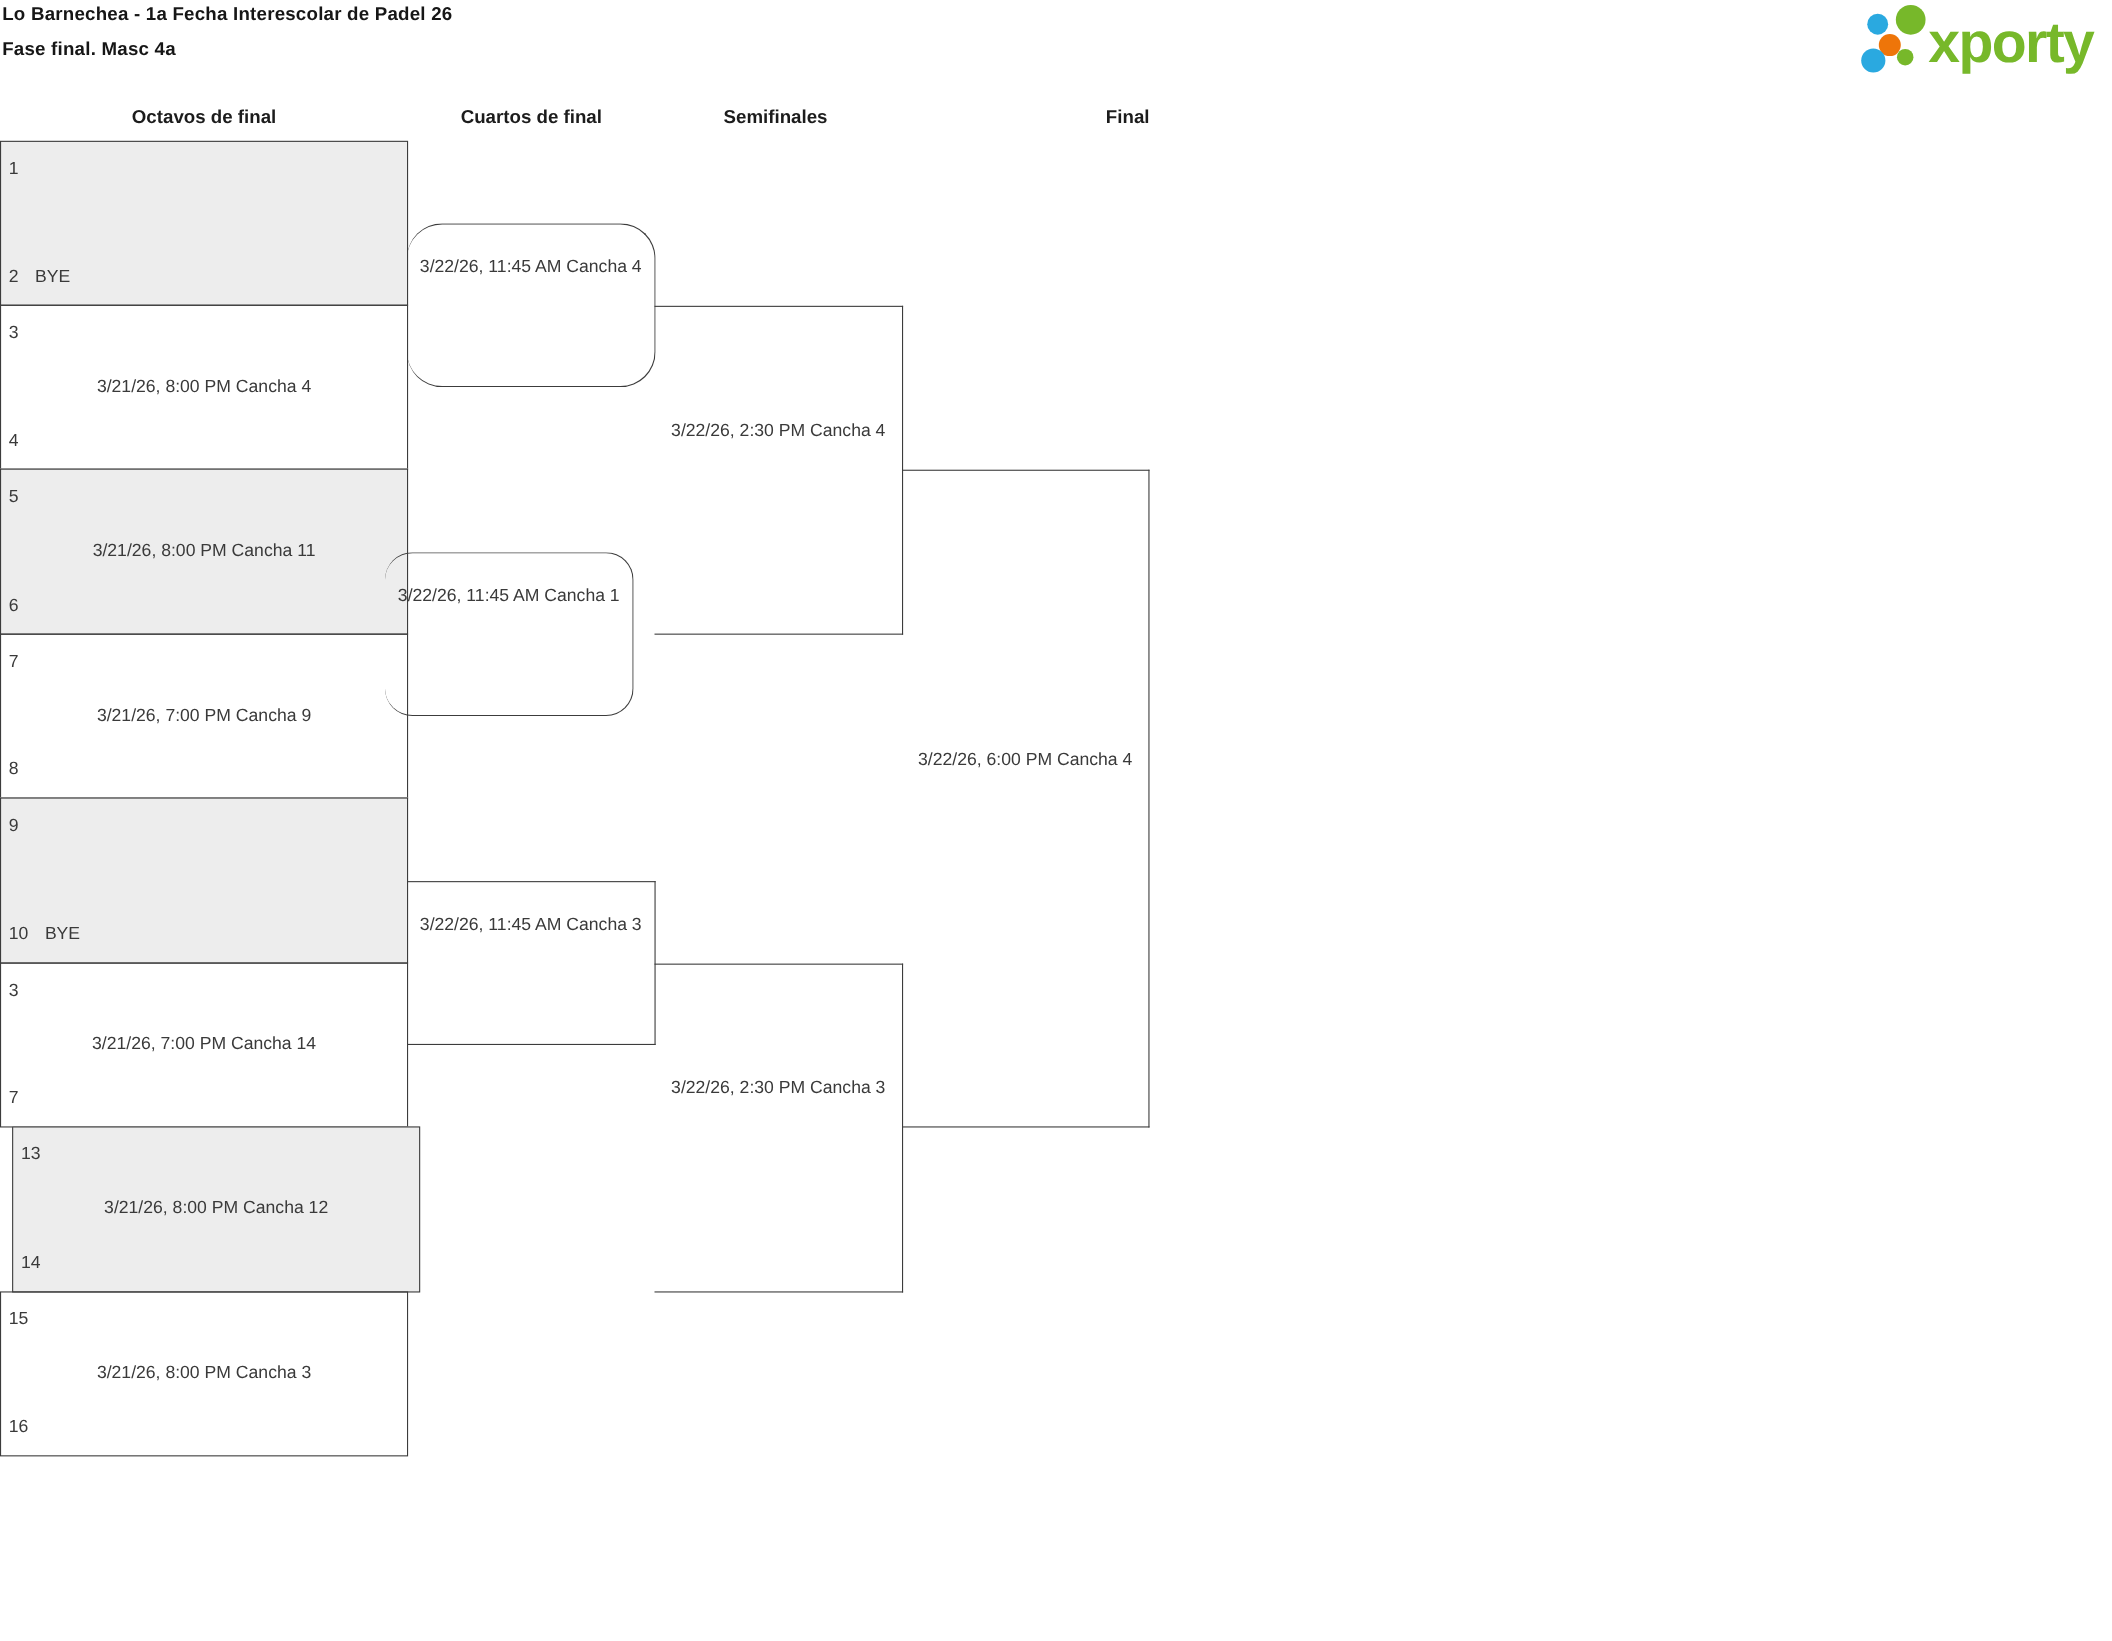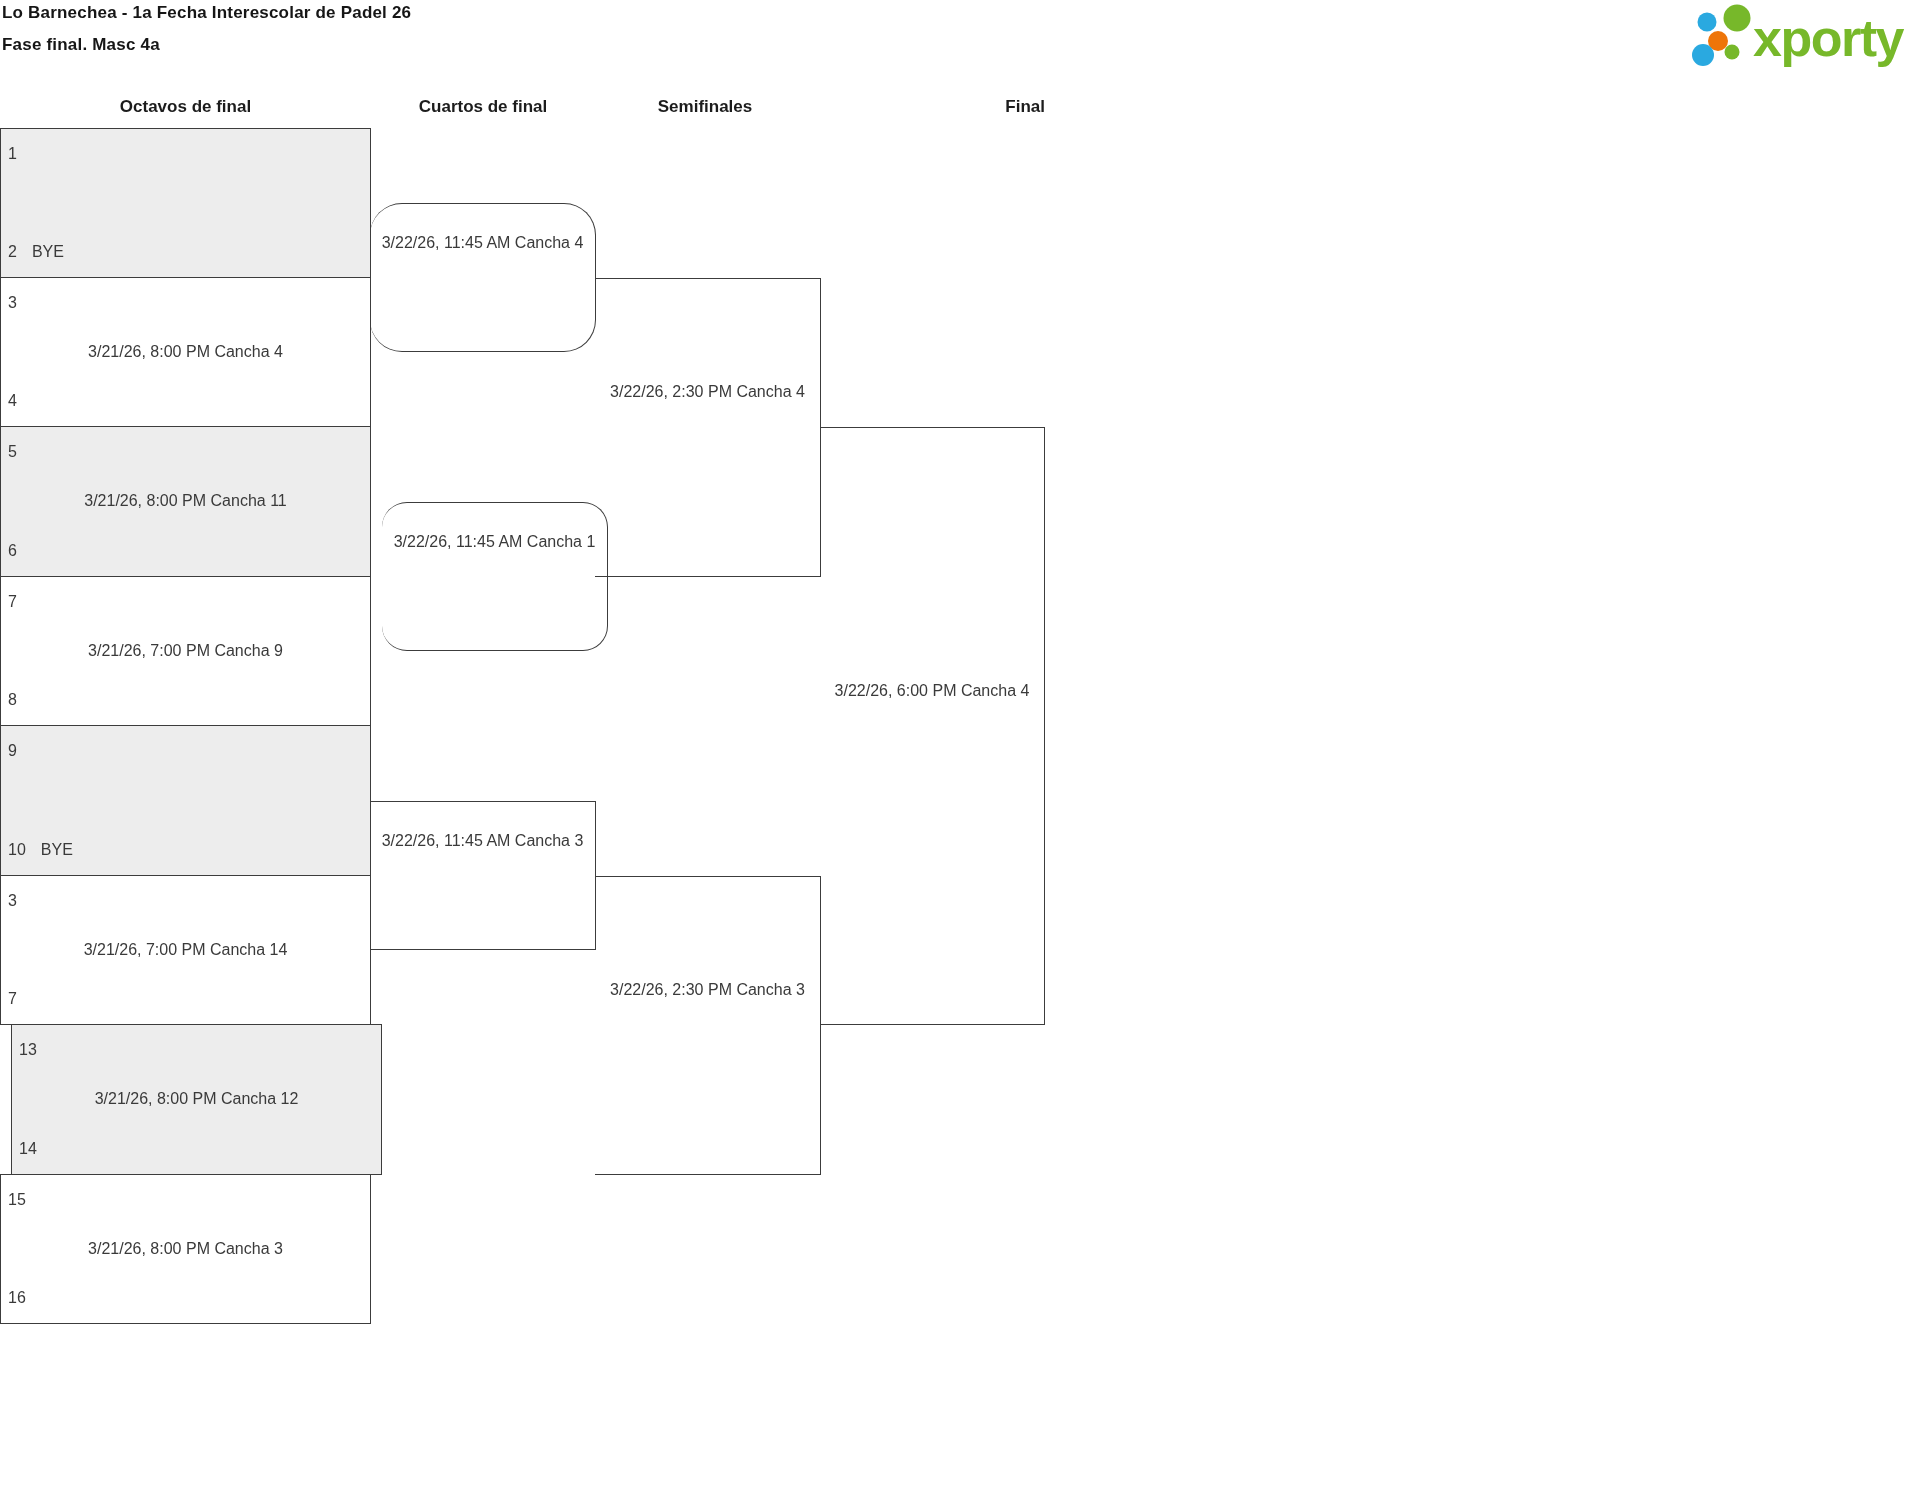--- a/index.html
+++ b/index.html
@@ -158,21 +158,21 @@
 
   <div class="match" style="left:0;width:371px;top:1173.5px;height:150.5px;">
     <div class="slot top"><span>15</span></div>
     <div class="schedule">3/21/26, 8:00 PM Cancha 3</div>
     <div class="slot bottom"><span>16</span></div>
   </div>
 
   <div class="match later open-left" style="left:370px;width:226px;top:202.75px;height:149.5px;border-radius:32px;">
     <div class="schedule">3/22/26, 11:45 AM Cancha 4</div>
   </div>
-  <div class="match later open-left" style="left:382px;width:226px;top:501.75px;height:149.5px;border-radius:25px;">
+  <div class="match later open-left" style="left:350px;width:226px;top:501.75px;height:149.5px;border-radius:25px;">
     <div class="schedule">3/22/26, 11:45 AM Cancha 1</div>
   </div>
   <div class="match later open-left" style="left:370px;width:226px;top:800.75px;height:149.5px;">
     <div class="schedule">3/22/26, 11:45 AM Cancha 3</div>
   </div>
 
   <div class="match later open-left" style="left:595px;width:226px;top:277.5px;height:299px;">
     <div class="schedule">3/22/26, 2:30 PM Cancha 4</div>
   </div>
   <div class="match later open-left" style="left:595px;width:226px;top:875.5px;height:299px;">

